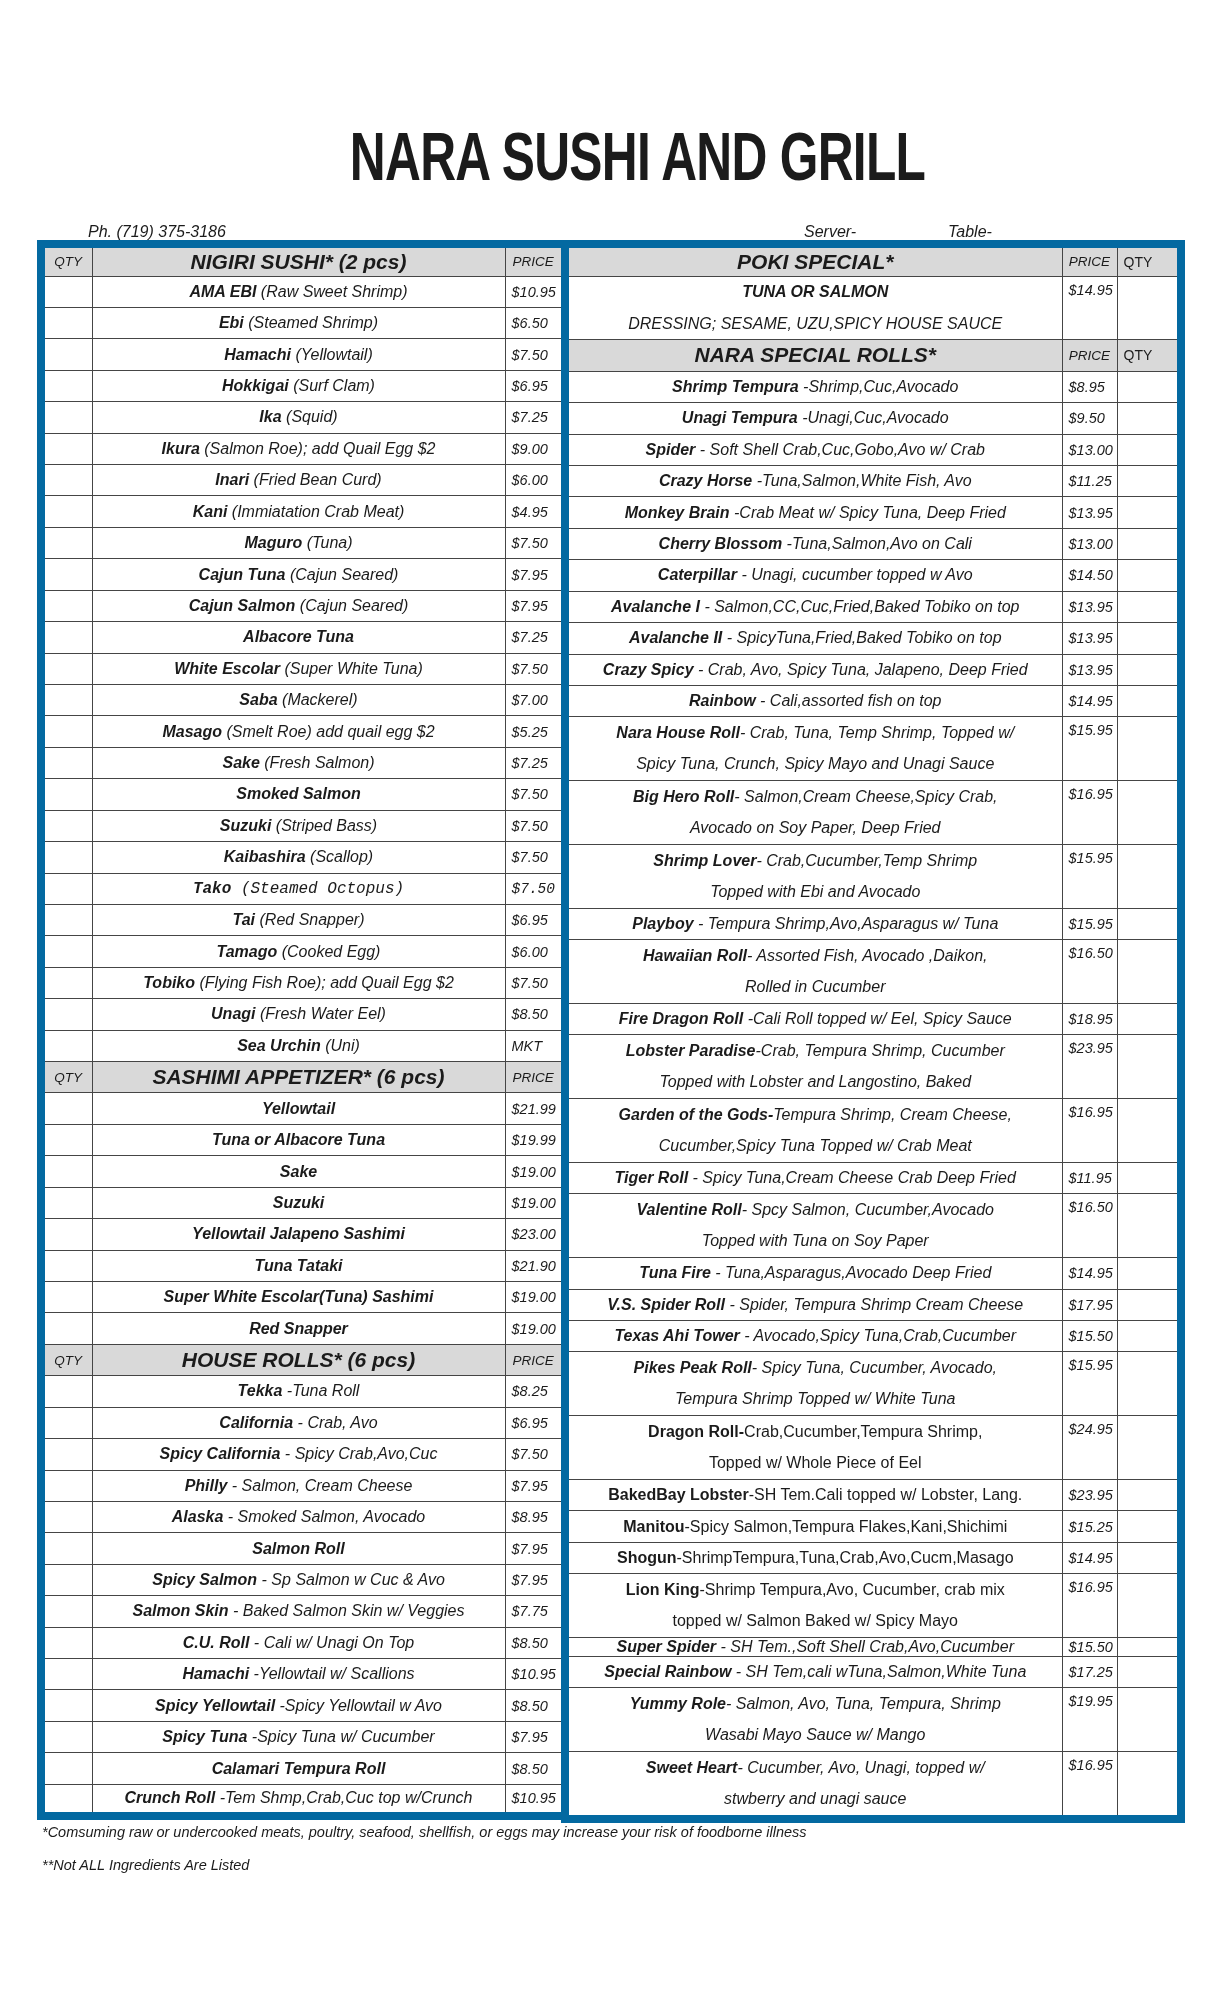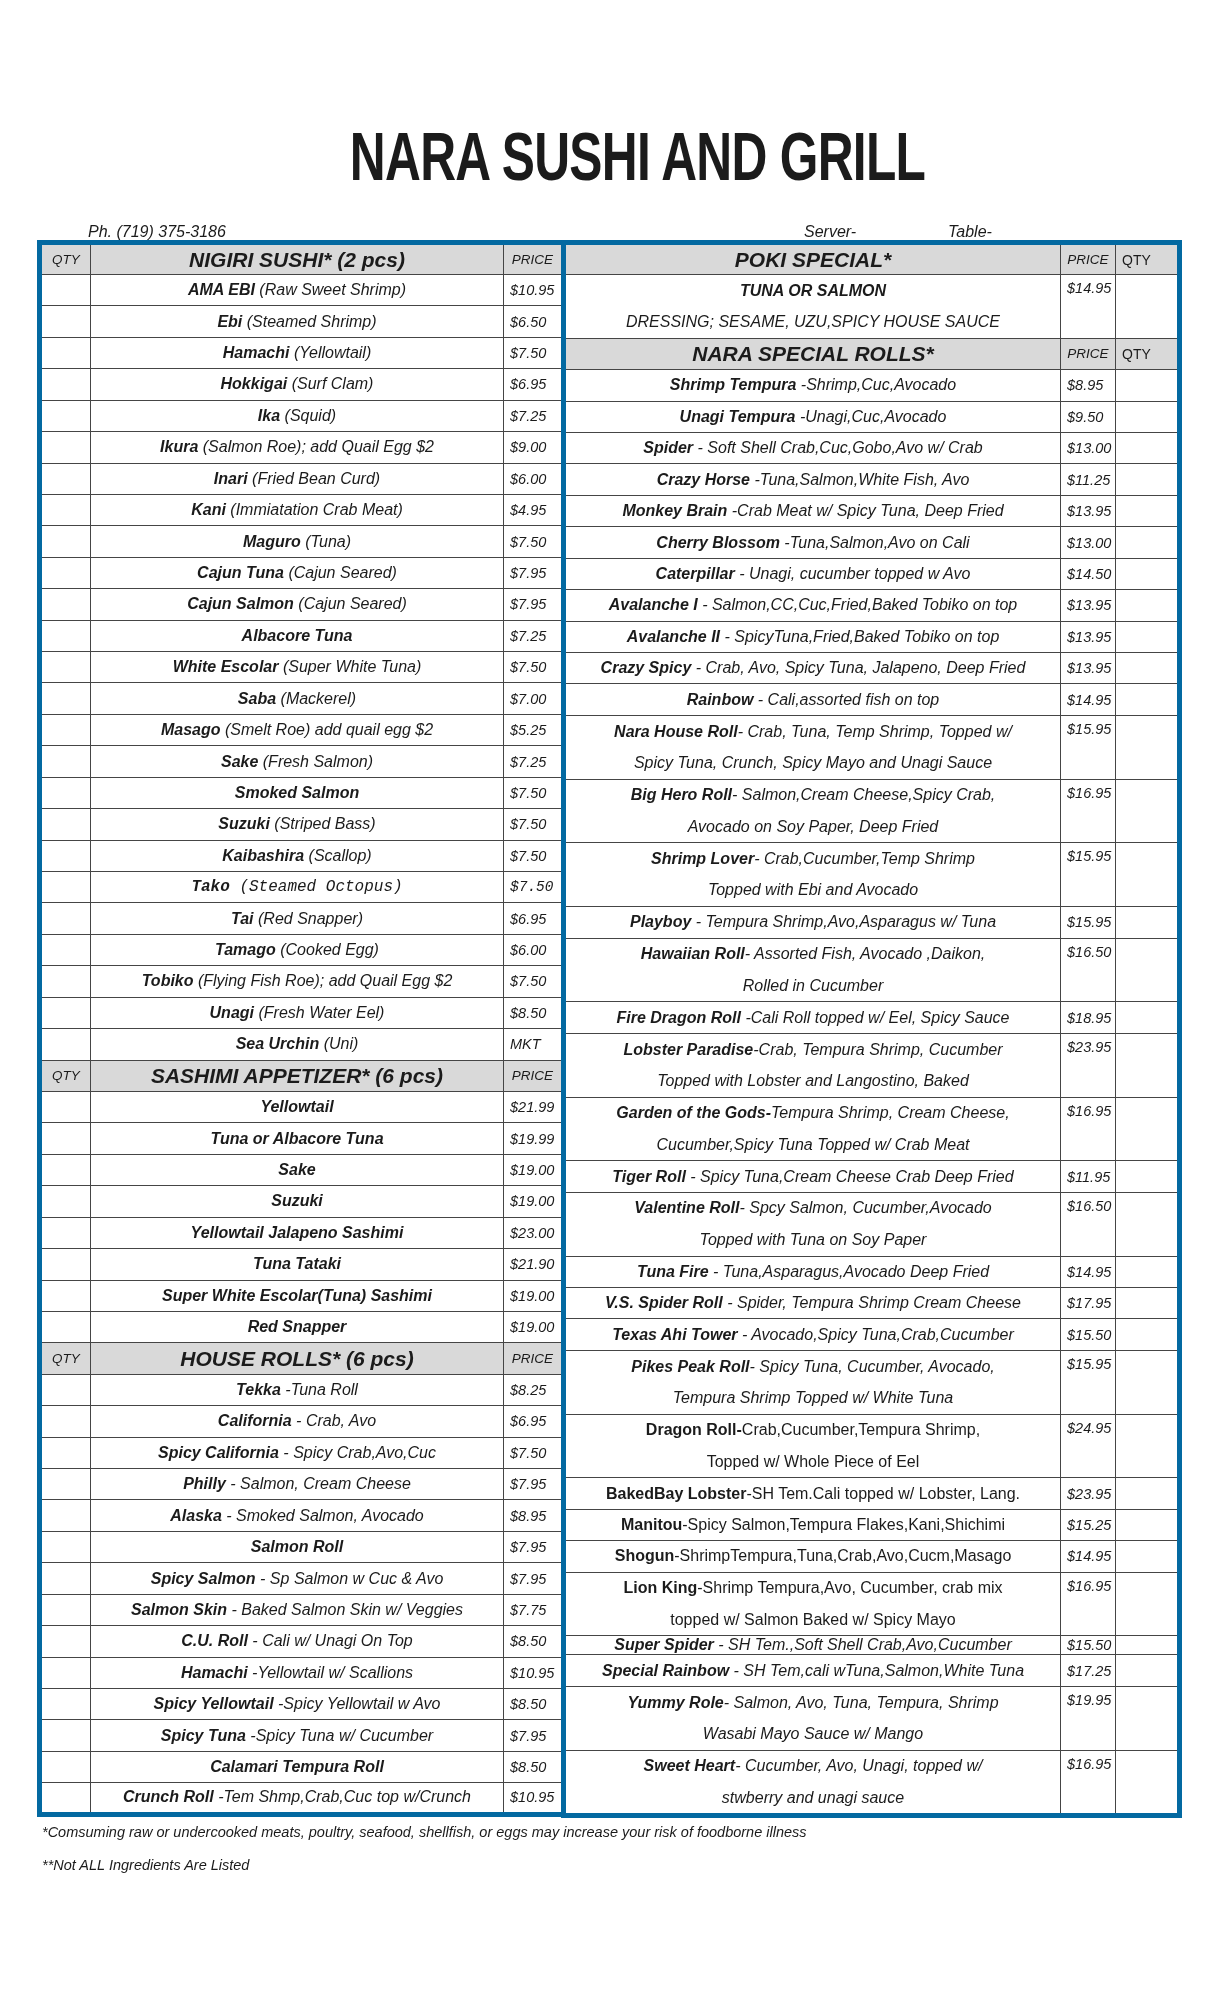--- a/index.html
+++ b/index.html
@@ -23,21 +23,21 @@
     transform:scaleX(0.72);transform-origin:center;letter-spacing:-1px;
   }
 
   .meta{position:absolute;top:223px;font-style:italic;font-size:16px;white-space:nowrap;}
   #phone{left:88px;}
   #server{left:804px;}
   #table-label{left:948px;}
 
   table{
     position:absolute;top:240px;border-collapse:collapse;table-layout:fixed;
-    border:5px solid #0369a1;
+    border:8px solid #0369a1;
   }
   #left-table{left:37px;width:524px;}
   #right-table{left:561px;width:616px;}
   td{
     border:1px solid var(--border);
     padding:0 4px;vertical-align:middle;overflow:hidden;white-space:nowrap;
   }
   tr.section td{background:var(--header-bg);}
 
   td.item{font-style:italic;font-size:16px;text-align:center;}

